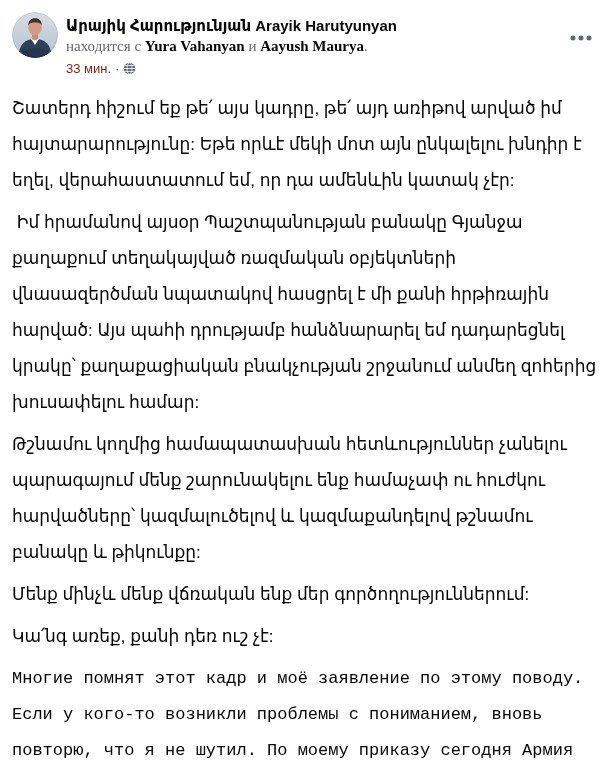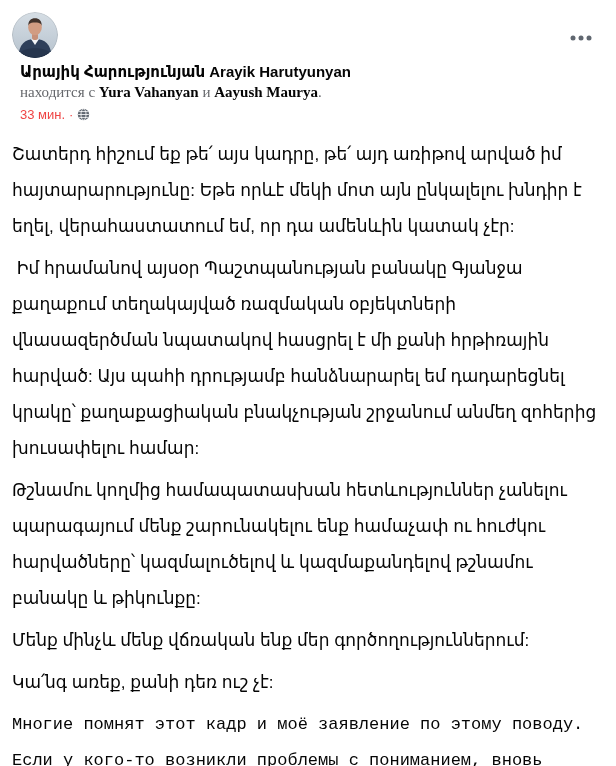--- a/index.html
+++ b/index.html
@@ -14,21 +14,20 @@
     background: #ffffff;
     overflow: hidden;
     position: relative;
     box-sizing: border-box;
   }
   .post-header {
     display: flex;
     align-items: flex-start;
     padding: 12px 12px 8px 12px;
     position: relative;
-    flex-direction: column;
   }
   .avatar {
     width: 46px;
     height: 46px;
     border-radius: 50%;
     flex: 0 0 46px;
     cursor: pointer;
     overflow: hidden;
   }
   .header-info {
@@ -52,21 +51,21 @@
     font-family: Liberation Serif, serif;
   }
   .context-line .tagged {
     color: #050505;
     font-weight: 700;
     cursor: pointer;
   }
   .meta-line {
     font-size: 13px;
     line-height: 19px;
-    color: #ef4444;
+    color: #7f1d1d;
     display: flex;
     align-items: center;
     gap: 4px;
     margin-top: 2px;
   }
   .meta-line .timestamp { cursor: pointer; }
   .globe { display: inline-flex; align-items: center; }
   .more-btn {
     position: absolute;
     top: 26px;

